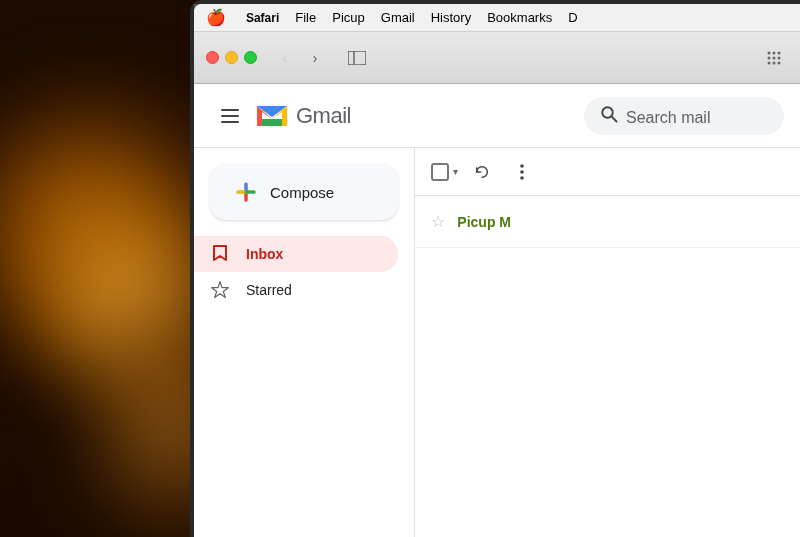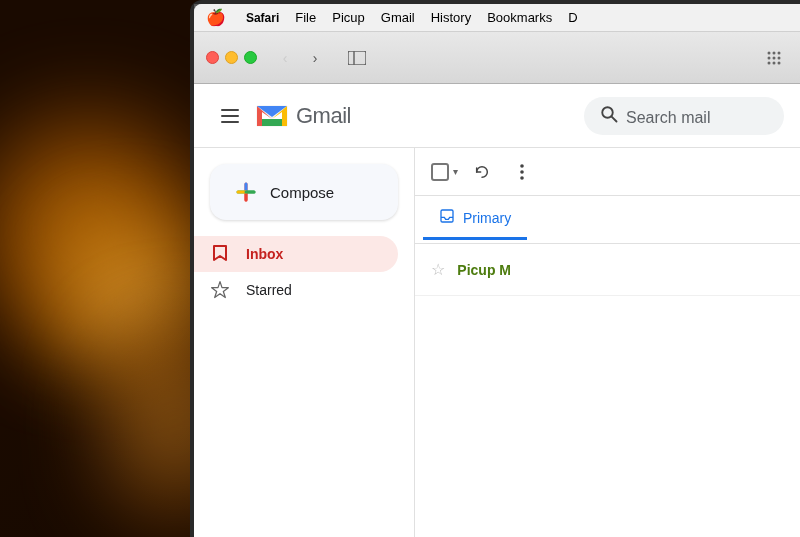--- a/index.html
+++ b/index.html
@@ -559,31 +559,20 @@
               </div>
               <div class="toolbar-btn">
                 <svg width="4" height="18" viewBox="0 0 4 18">
                   <circle cx="2" cy="3" r="1.8" fill="#444"></circle>
                   <circle cx="2" cy="9" r="1.8" fill="#444"></circle>
                   <circle cx="2" cy="15" r="1.8" fill="#444"></circle>
                 </svg>
               </div>
             </div>
 
-            <div class="gmail-tabs">
-              <div class="gmail-tab active">
-                <span class="tab-icon">
-                  <svg width="16" height="16" viewBox="0 0 24 24" fill="none" stroke="#1a73e8" stroke-width="2">
-                    <rect x="3" y="3" width="18" height="18" rx="2"></rect>
-                    <path d="M3 14 L8 14 L10 17 L14 17 L16 14 L21 14"></path>
-                  </svg>
-                </span>
-                <span>Primary</span>
-              </div>
-            </div>
 
             <div class="mail-list">
               <div class="mail-row">
                 <span class="mail-star">☆</span>
                 <span class="mail-sender">Picup M</span>
               </div>
             </div>
 
           </div>
         </div>

